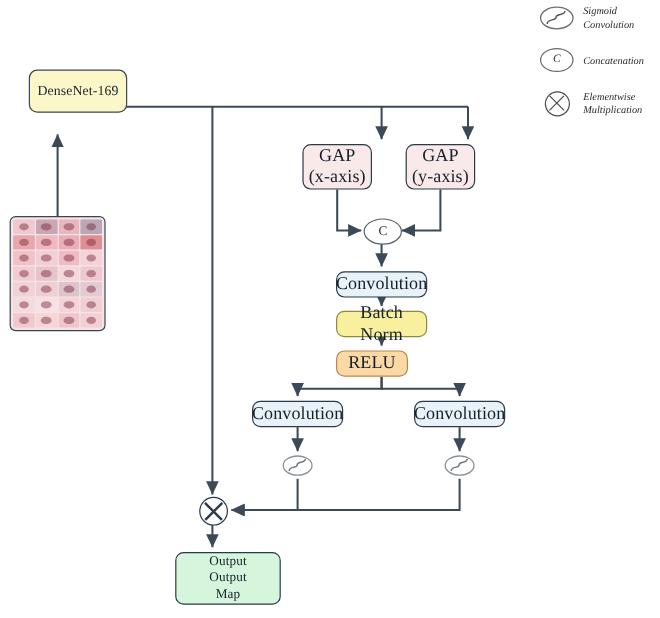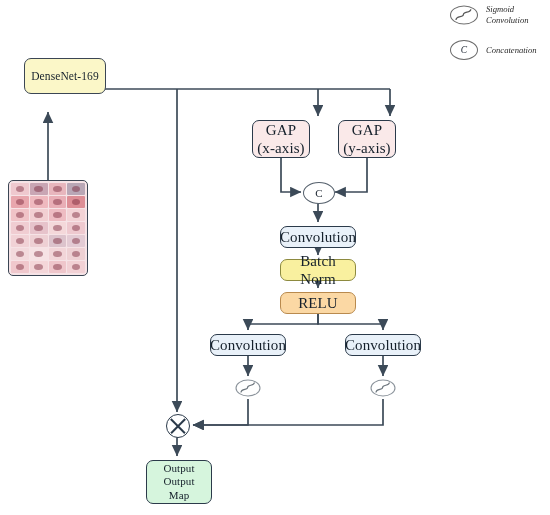--- a/index.html
+++ b/index.html
@@ -18,24 +18,24 @@
     font-size:15px;line-height:1.22;color:#15202b;
     letter-spacing:.1px;
   }
   .node.multiline{flex-direction:column;}
 
   .densenet{left:8px;top:58px;width:82px;height:36px;background:#fbf7c8;border-color:#3b4654;font-size:11.5px;margin-left:16px;}
   .gapx{left:252px;top:120px;width:58px;height:38px;background:#fae9e9;}
   .gapy{left:338px;top:120px;width:58px;height:38px;background:#fae9e9;}
   .conv-main{left:280px;top:226px;width:76px;height:22px;background:#e9f1f9;}
   .bnorm{left:280px;top:259px;width:76px;height:22px;background:#f9f09f;border-color:#8d8a3f;}
-  .relu{left:280px;top:292px;width:76px;height:22px;background:#fbd8a4;border-color:#b98a4e;}
+  .relu{left:280px;top:292px;width:60px;height:22px;background:#fbd8a4;border-color:#b98a4e;}
   .conv-l{left:210px;top:334px;width:76px;height:22px;background:#e9f1f9;}
   .conv-r{left:345px;top:334px;width:76px;height:22px;background:#e9f1f9;}
-  .outmap{left:146px;top:460px;width:66px;height:44px;background:#d6f5dd;font-size:11px;}
+  .outmap{left:146px;top:460px;width:88px;height:44px;background:#d6f5dd;font-size:11px;}
 
   .imggrid{
     position:absolute;left:8px;top:180px;width:80px;height:96px;
     border:1.6px solid #3b4654;border-radius:5px;background:#f6e3e6;
     display:grid;grid-template-columns:repeat(4,1fr);grid-template-rows:repeat(7,1fr);
     gap:1px;padding:2px;box-sizing:border-box;overflow:hidden;
   }
   .imggrid i{display:block;border-radius:1px;position:relative;overflow:hidden;}
   .imggrid i::after{
     content:"";position:absolute;left:26%;top:24%;width:48%;height:52%;
@@ -229,16 +229,25 @@
 
     <div class="leg-row">
       <div class="leg-mark">
         <div class="conc-ell">C</div>
       </div>
       <div class="leg-txt">
         <div>Concatenation</div>
       </div>
     </div>
 
+    <div class="leg-row">
+      <div class="leg-mark">
+        <div class="leg-circ"></div>
+      </div>
+      <div class="leg-txt">
+        <div>Elementwise</div>
+        <div>Multiplication</div>
+      </div>
+    </div>
 
   </div>
 
 </div>
 
 </body></html>

